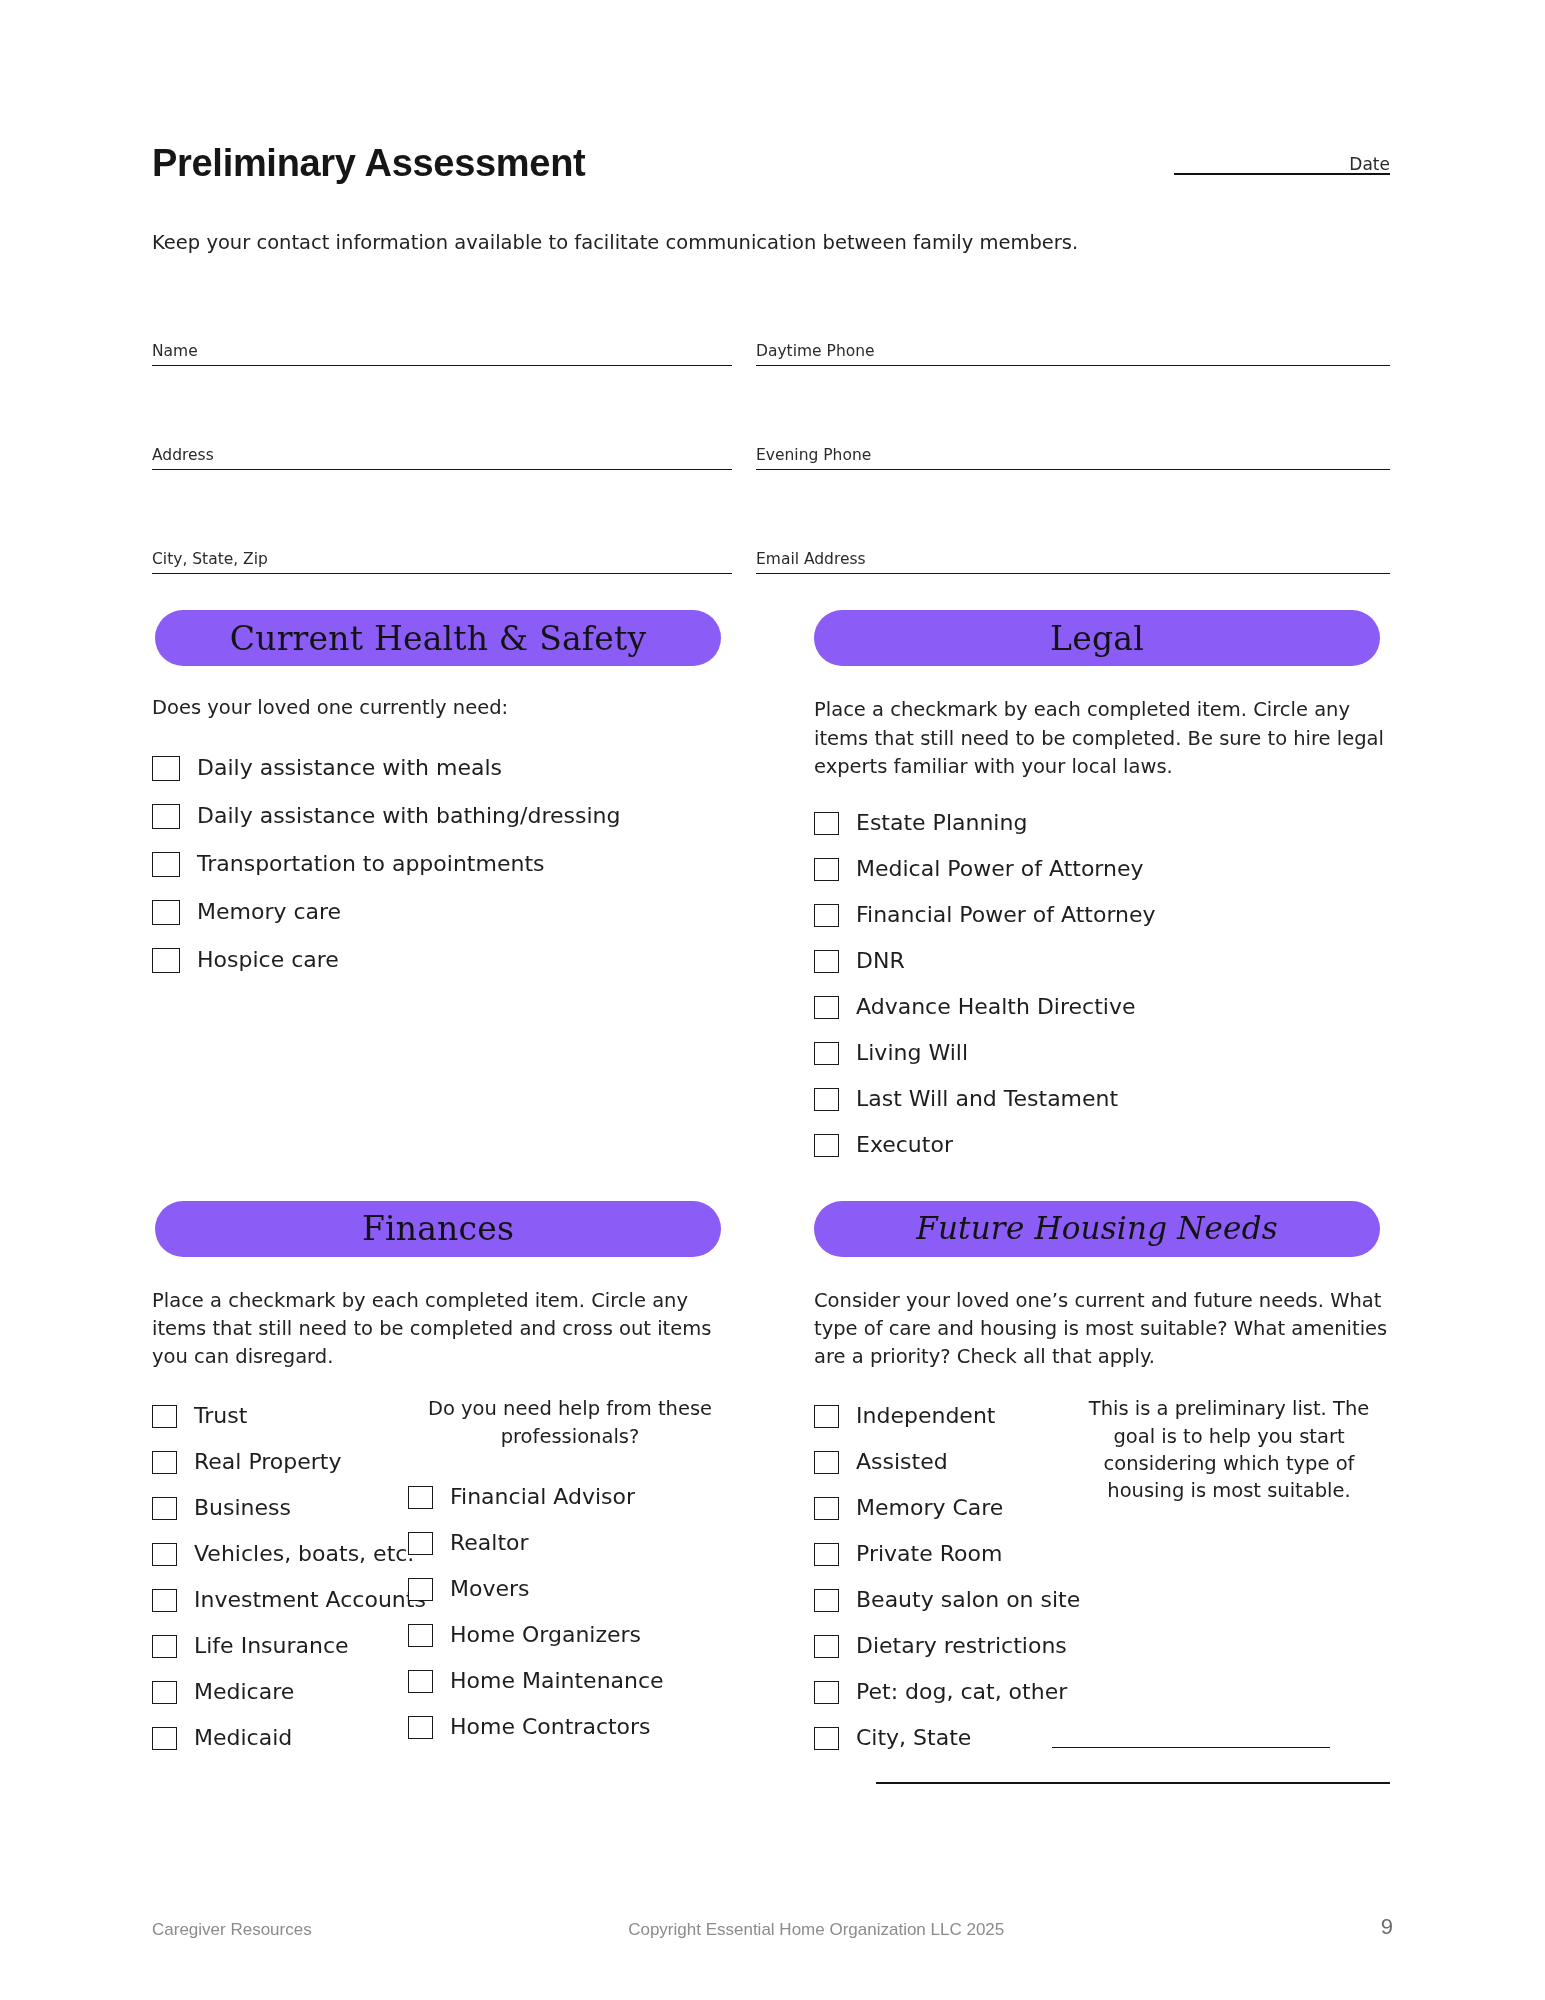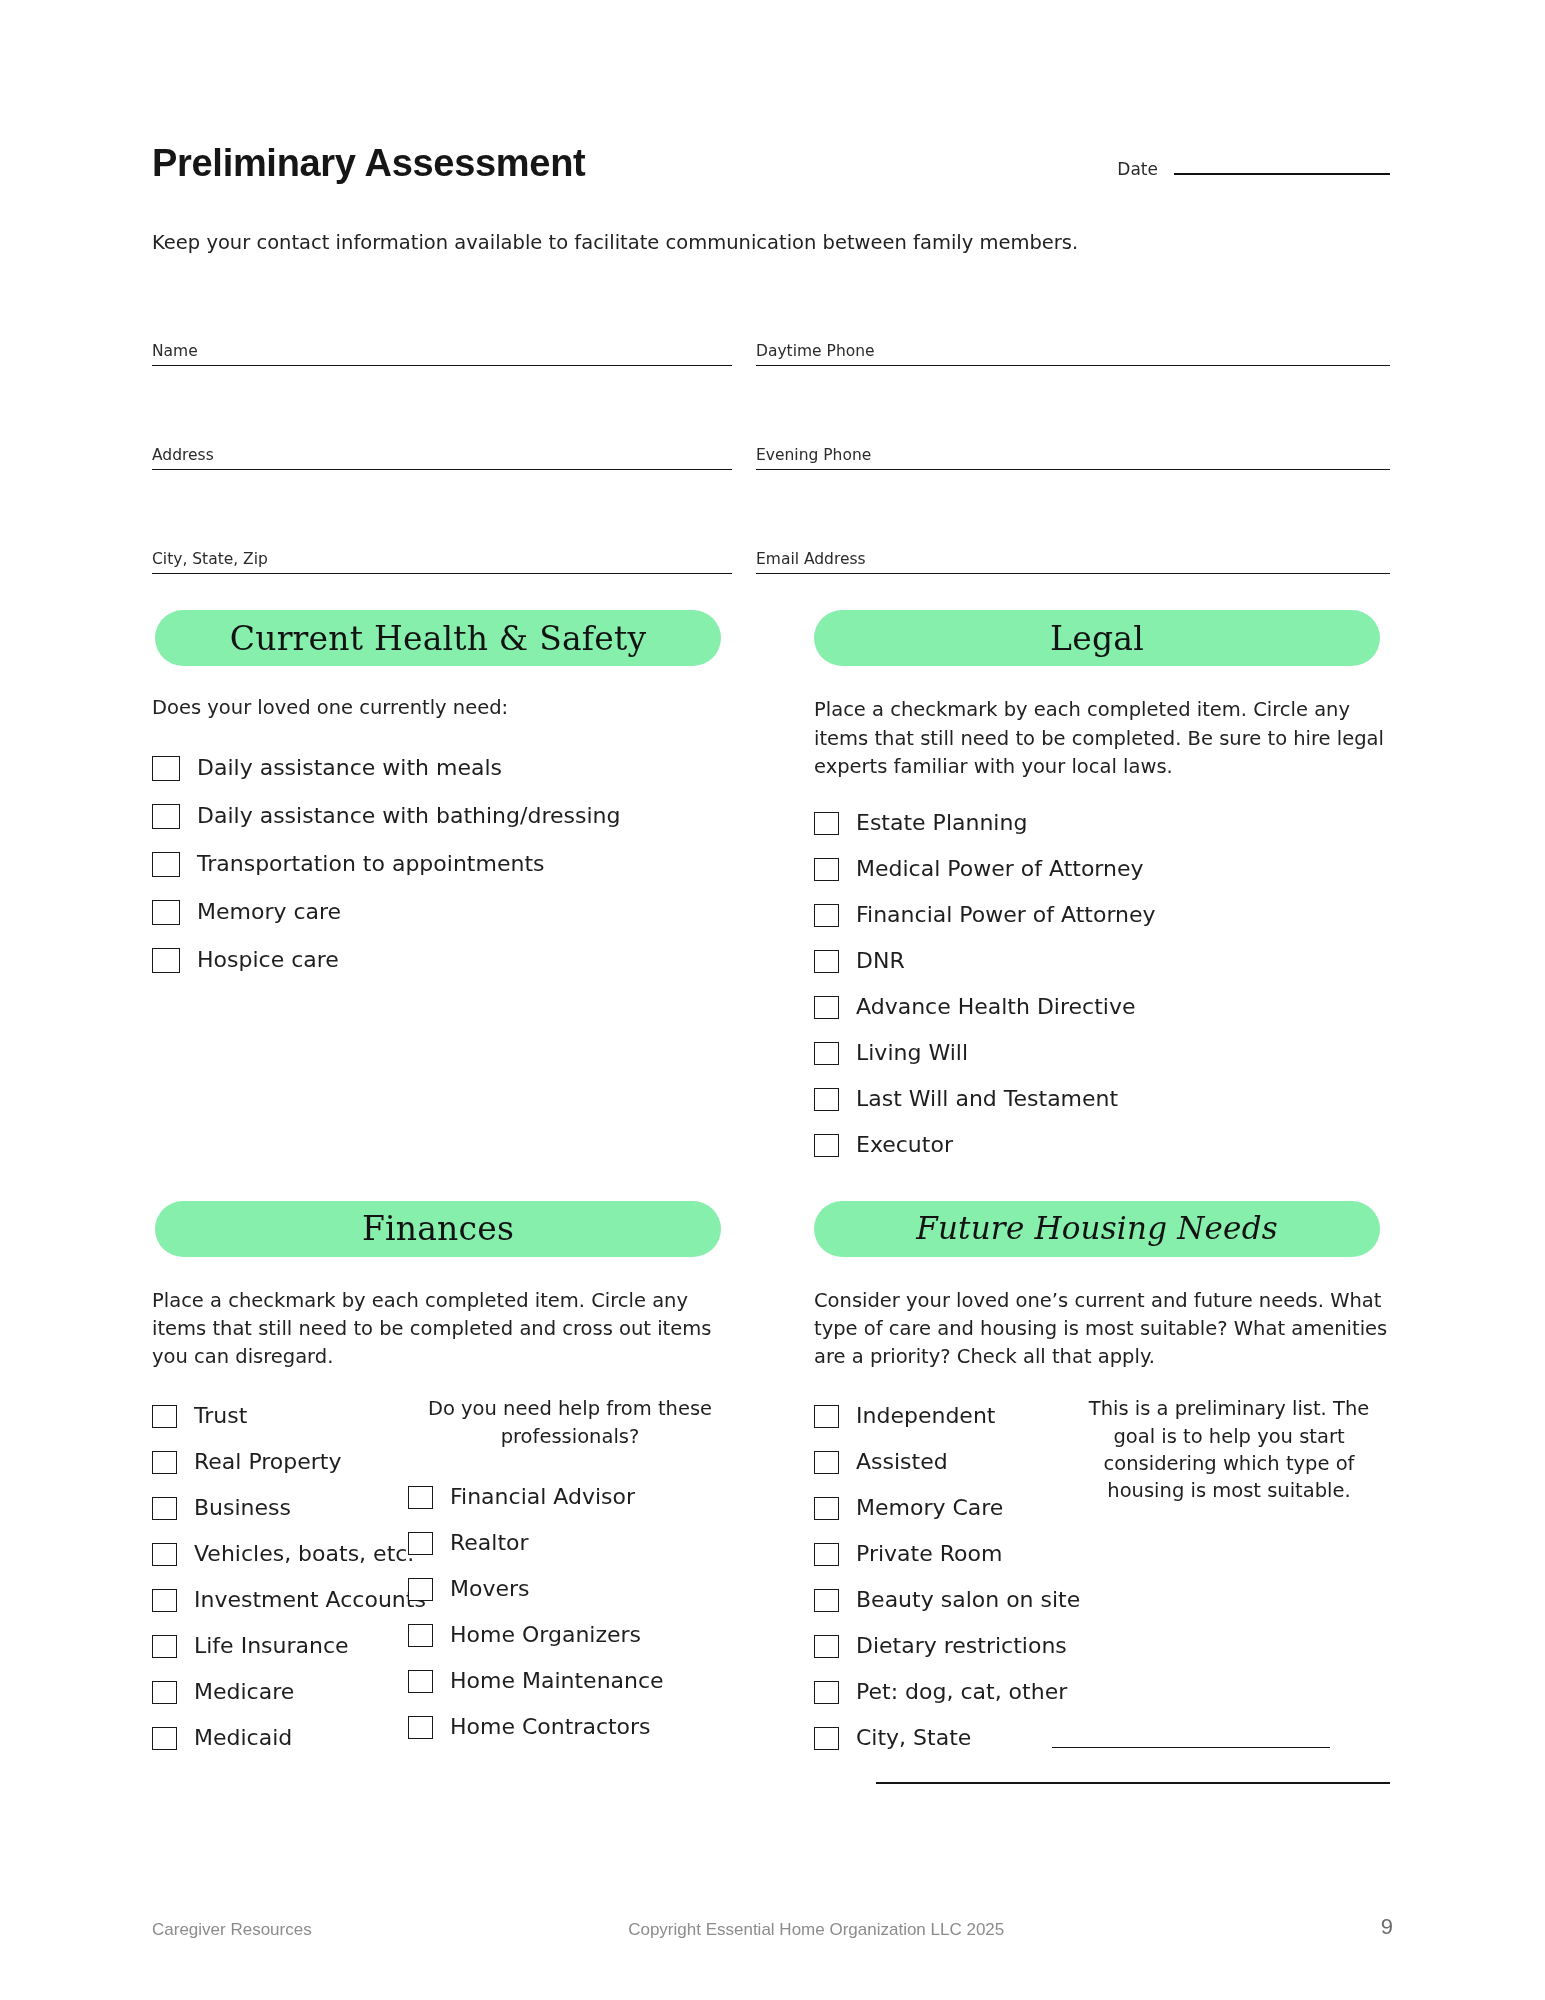--- a/index.html
+++ b/index.html
@@ -33,22 +33,22 @@
     font-weight: 700;
     letter-spacing: -0.3px;
     color: #161616;
     line-height: 1;
     margin: 0;
     padding-bottom: 2px;
   }
   .date-wrap {
     display: flex;
     align-items: flex-end;
-    gap: 16px;
     padding-bottom: 6px;
+    flex-direction: column;
   }
   .date-label {
     font-size: 17px;
     color: #2a2a2a;
     line-height: 1;
   }
   .date-line {
     width: 216px;
     height: 0;
     border-bottom: 2.2px solid #121212;
@@ -91,21 +91,21 @@
   
   .sections {
     margin-top: 36px;
     display: grid;
     grid-template-columns: 580px 1fr;
     column-gap: 82px;
   }
   .section { }
 
   .pill {
-    background: #86efac;
+    background: #8b5cf6;
     border-radius: 999px;
     height: 56px;
     display: flex;
     align-items: center;
     justify-content: center;
     margin-bottom: 0;
   }
   .pill.narrow-left { width: 566px; margin-left: 3px; }
   .pill.wide-right  { width: 566px; }
   .pill-text {

